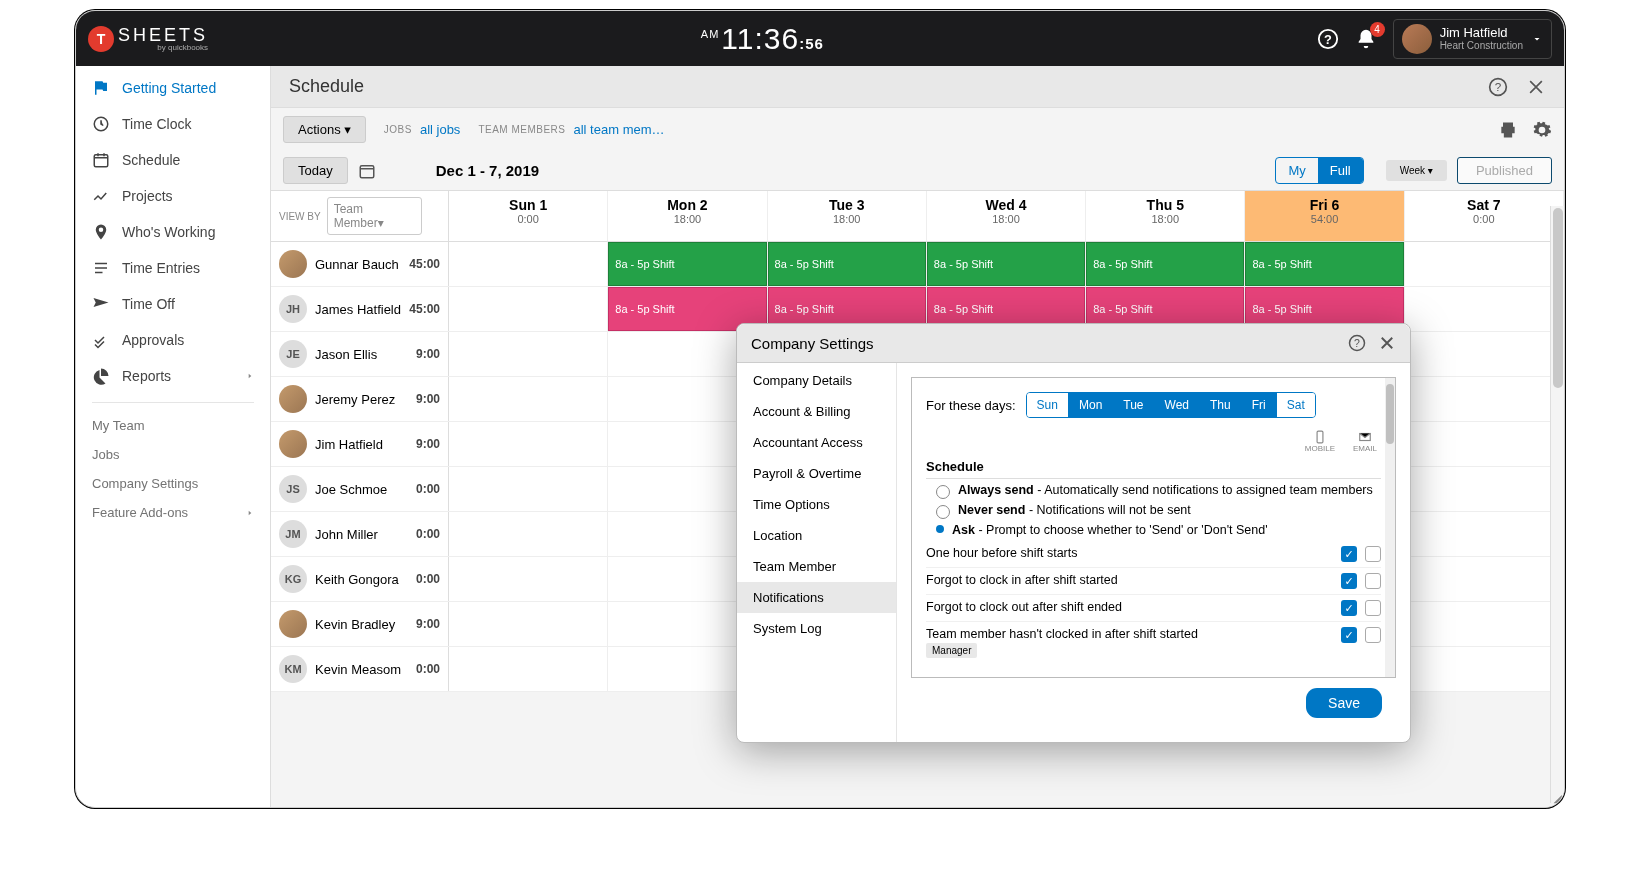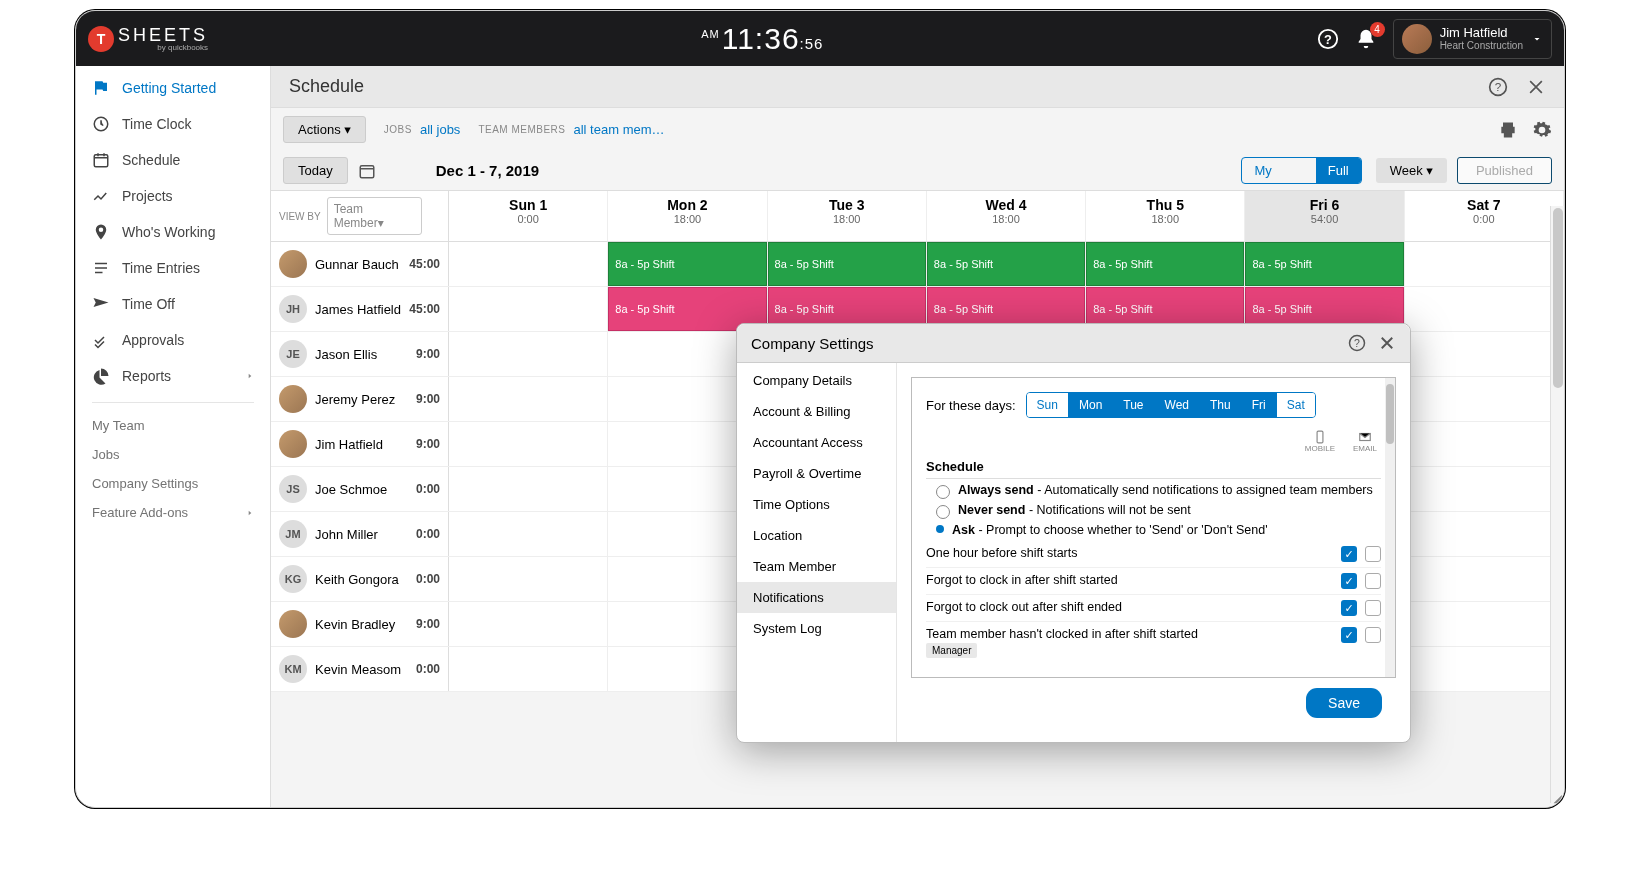--- a/index.html
+++ b/index.html
@@ -5,21 +5,21 @@
 * { box-sizing: border-box; margin: 0; padding: 0; }
 body { font-family: -apple-system, BlinkMacSystemFont, "Segoe UI", Arial, sans-serif; background: #fff; }
 .window { width: 1490px; height: 798px; margin: 10px auto; border-radius: 20px; overflow: hidden; background: #fff; border: 1px solid #ccc; position: relative; box-shadow: 0 0 0 1px #000; }
 .topbar { background: #1b1b1d; height: 55px; display: flex; align-items: center; color: #fff; padding: 0 12px; }
 .logo { display: flex; align-items: center; gap: 4px; }
 .logo-circle { width: 26px; height: 26px; border-radius: 50%; background: #e33b2e; display: inline-flex; align-items: center; justify-content: center; color: #fff; font-weight: bold; font-size: 14px; }
 .logo-text { font-size: 18px; letter-spacing: 3px; font-weight: 300; }
 .logo-sub { font-size: 8px; color: #aaa; margin-top: -3px; letter-spacing: 0; display:block; text-align:right;}
 .clock { flex: 1; text-align: center; font-size: 30px; font-weight: 500; letter-spacing: 1px; }
 .clock .ampm { font-size: 11px; vertical-align: super; margin-right:2px;}
-.clock .sec { font-size: 15px; }
+.clock .sec { font-size: 15px; font-weight: bold; }
 .top-right { display: flex; align-items: center; gap: 16px; }
 .icon-btn { width: 22px; height: 22px; fill: #fff; cursor: pointer; }
 .bell-wrap { position: relative; }
 .badge { position: absolute; top: -6px; right: -8px; background: #e33b2e; color: #fff; font-size: 10px; width: 15px; height: 15px; border-radius: 50%; display: flex; align-items: center; justify-content: center; }
 .user-pill { display: flex; align-items: center; gap: 8px; border: 1px solid #444; border-radius: 4px; padding: 4px 8px; cursor: pointer; }
 .avatar-top { width: 30px; height: 30px; border-radius: 50%; background: linear-gradient(135deg,#b97a56,#8b5e3c); }
 .user-name { font-size: 13px; line-height: 1.1; }
 .user-sub { font-size: 10px; color: #aaa; }
 
 .content { display: flex; height: calc(100% - 55px); }
@@ -41,31 +41,31 @@
 .filter-label { font-size: 10px; color: #888; letter-spacing: 0.5px; margin-left: 10px; }
 .filter-link { color: #0077c5; cursor: pointer; }
 .tb-right { margin-left: auto; display: flex; gap: 14px; }
 
 .toolbar2 { background: #f4f4f4; padding: 6px 12px; display: flex; align-items: center; border-bottom: 1px solid #ddd; }
 .today-btn { background: #e0e0e0; border: 1px solid #ccc; padding: 5px 14px; border-radius: 3px; cursor: pointer; font-size:13px;}
 .nav-arrow { padding: 6px 10px; cursor: pointer; fill: #555; }
 .date-range { font-weight: bold; font-size: 15px; margin-left: 10px; }
 .seg { margin-left: auto; display: flex; border: 1px solid #0077c5; border-radius: 4px; overflow: hidden; }
 .seg-btn { padding: 5px 12px; font-size: 13px; cursor: pointer; }
-.seg-btn.active { background: #0077c5; color: #fff; margin-left: 32px; }
+.seg-btn.active { background: #0077c5; color: #fff; }
 .seg-btn:not(.active) { color: #0077c5; }
-.week-dd { background: #e0e0e0; padding: 5px 14px; margin-left: 14px; border-radius: 3px; cursor: pointer; font-size:13px;}
+.week-dd { background: #e0e0e0; padding: 5px 14px; margin-left: 22px; border-radius: 3px; cursor: pointer; font-size:10px;}
 .pub-btn { border: 1px solid #0c4a6e; color: #aaa; padding: 5px 18px; margin-left: 10px; border-radius: 3px; font-size:13px; background:#fafafa;}
 
 .grid-wrap { background: #fff; }
 .grid-header { display: flex; }
 .rowhead-cell { width: 178px; display:flex; align-items:center; padding: 6px 8px; font-size: 10px; color:#888; border-right:1px solid #ddd; border-bottom:1px solid #ddd; gap:6px;}
 .viewby-dd { border:1px solid #ccc; padding:4px 6px; font-size:12px; cursor:pointer; border-radius:3px; flex:1; max-width:95px;}
 .day-cell { flex: 1; text-align: center; padding: 6px 0; border-right:1px solid #eee; border-bottom:1px solid #ddd;}
-.day-cell.fri { background: #e5e5e5; }
+.day-cell.fri { background: #fdba74; }
 .day-name { font-weight: bold; font-size: 14px; }
 .day-hours { font-size: 11px; color: #666; }
 
 .row { display: flex; border-bottom: 1px solid #eee;}
 .row-head { width: 178px; display: flex; align-items: center; gap: 8px; padding: 8px; border-right:1px solid #ddd; }
 .avatar { width: 28px; height: 28px; border-radius: 50%; background: #ddd; display:flex; align-items:center; justify-content:center; font-size:11px; font-weight:bold; color:#555;}
 .av-img { background: linear-gradient(135deg,#c49a6c,#9b7653); color: transparent;}
 .member-name { font-size: 13px; flex:1; }
 .member-hours { font-size: 12px; font-weight:bold; color: #444; }
 .slots { flex: 1; display: flex; }

